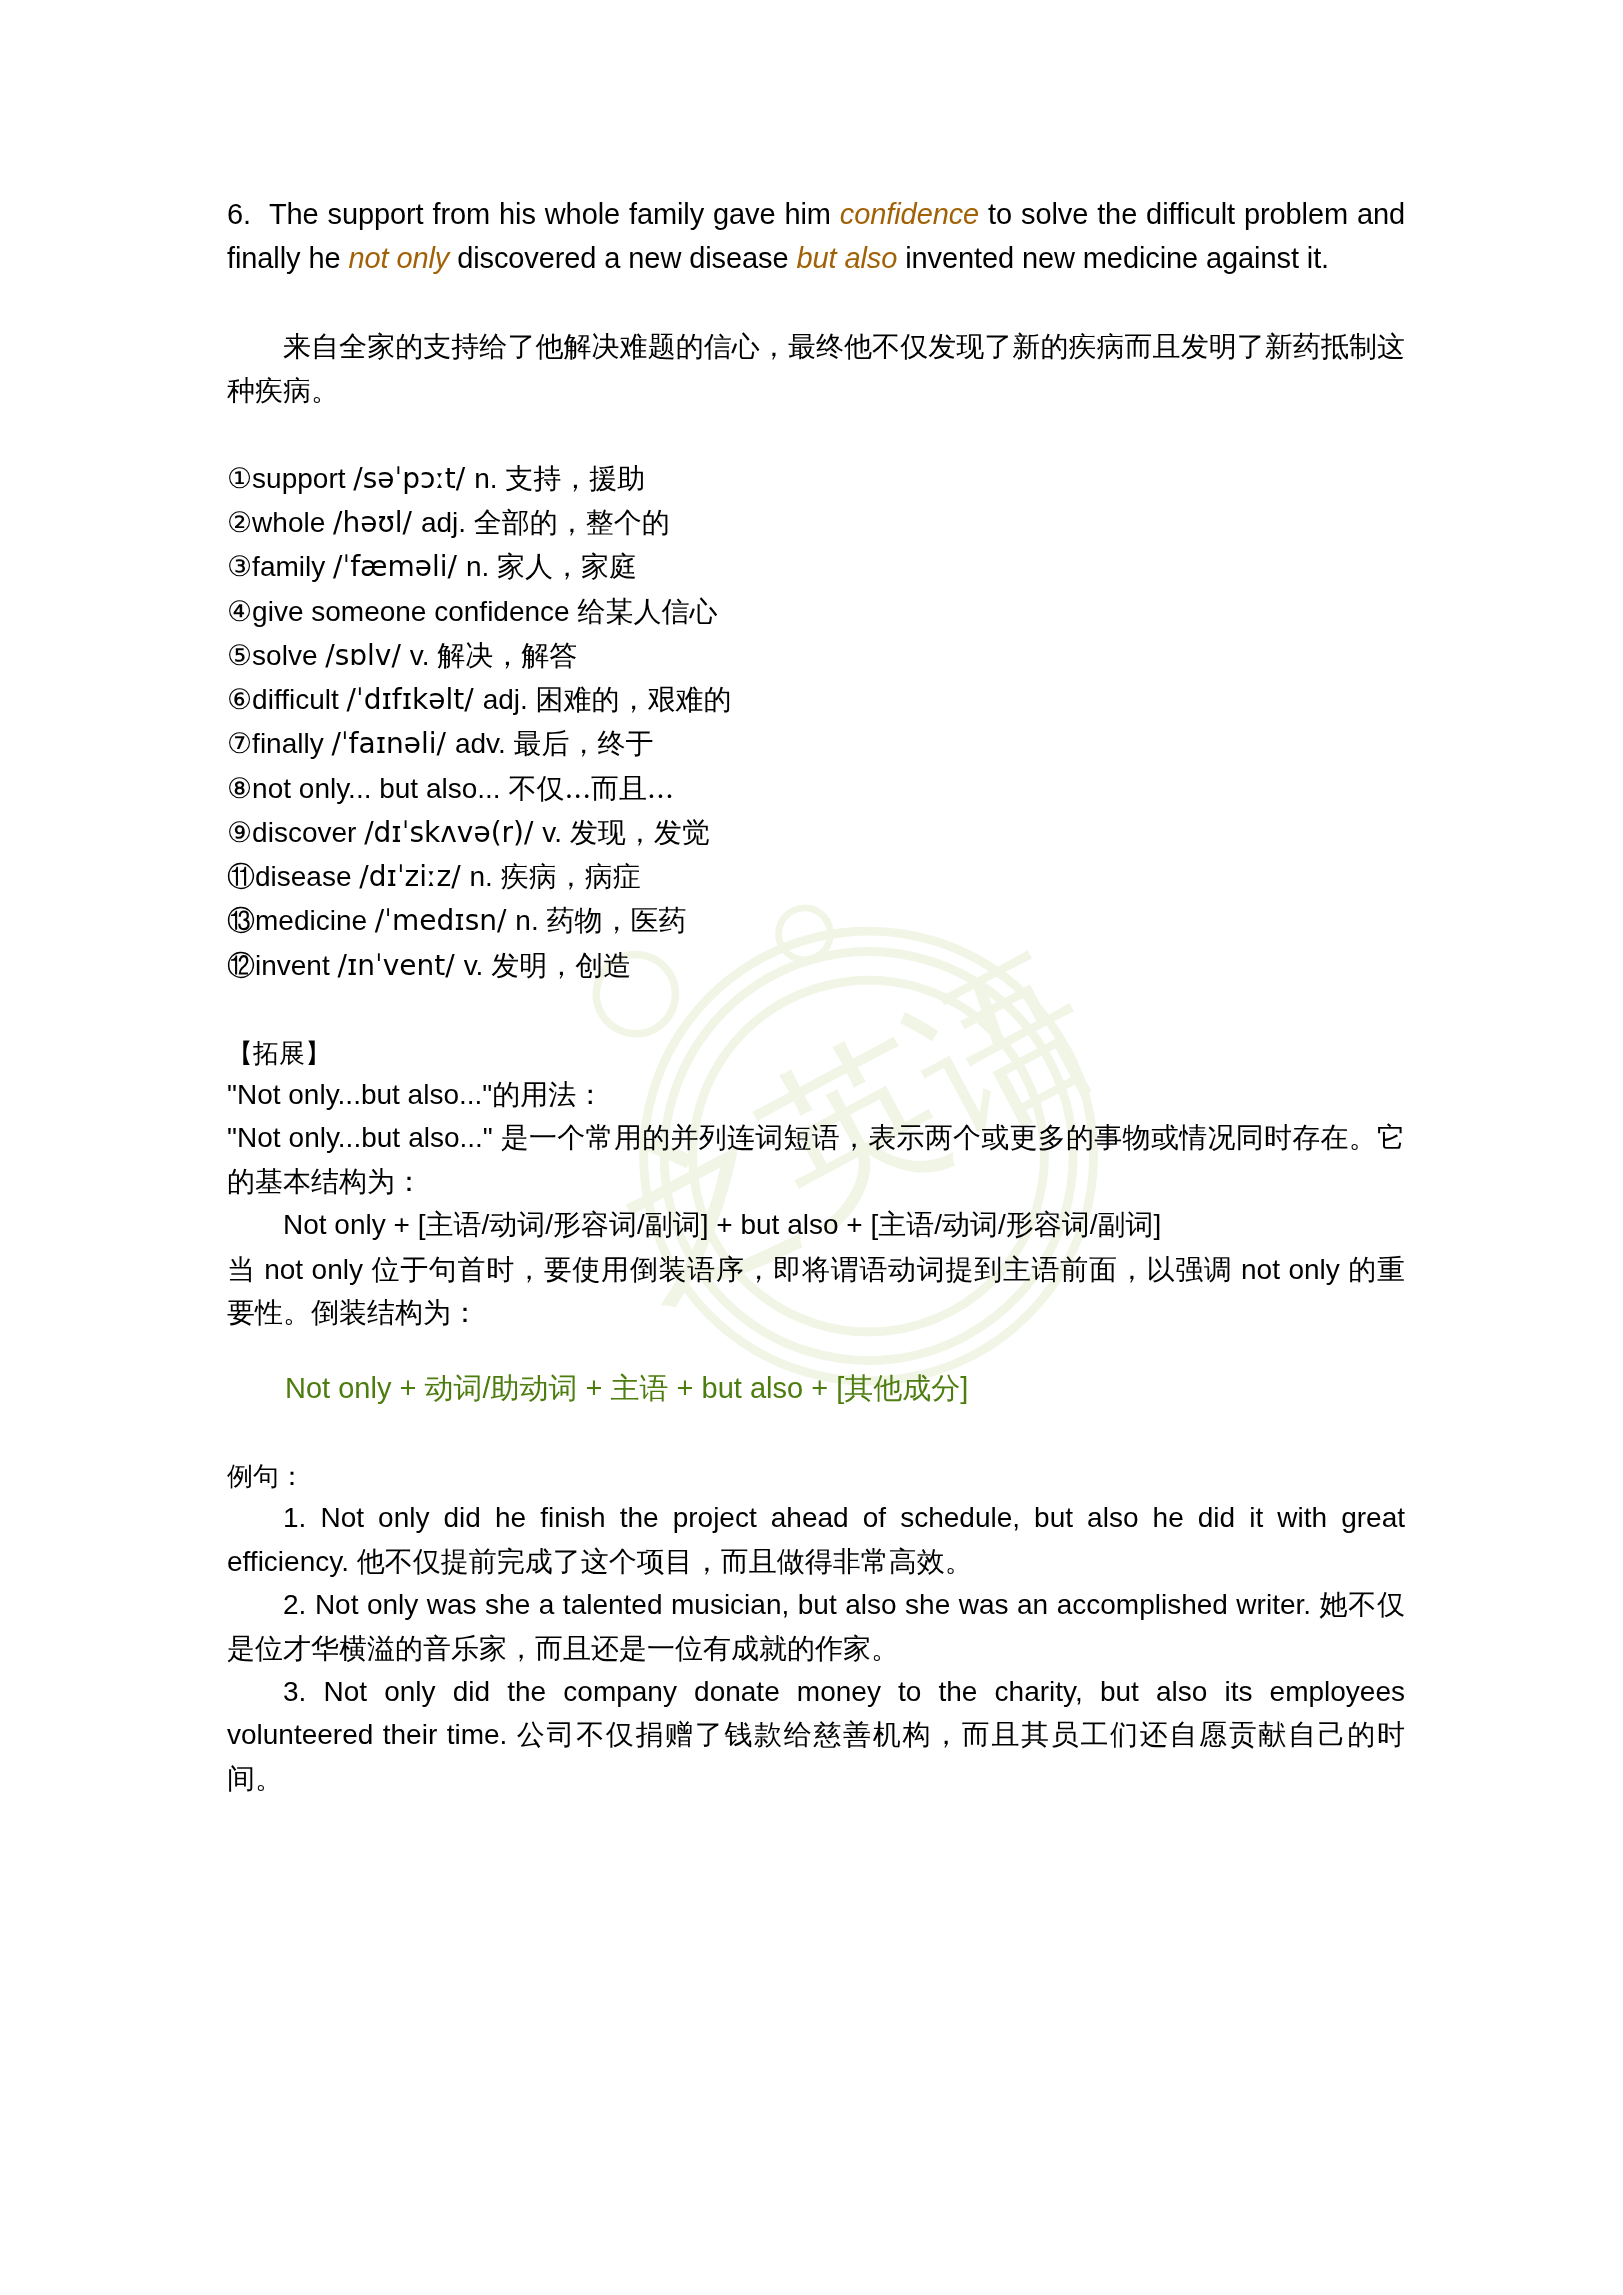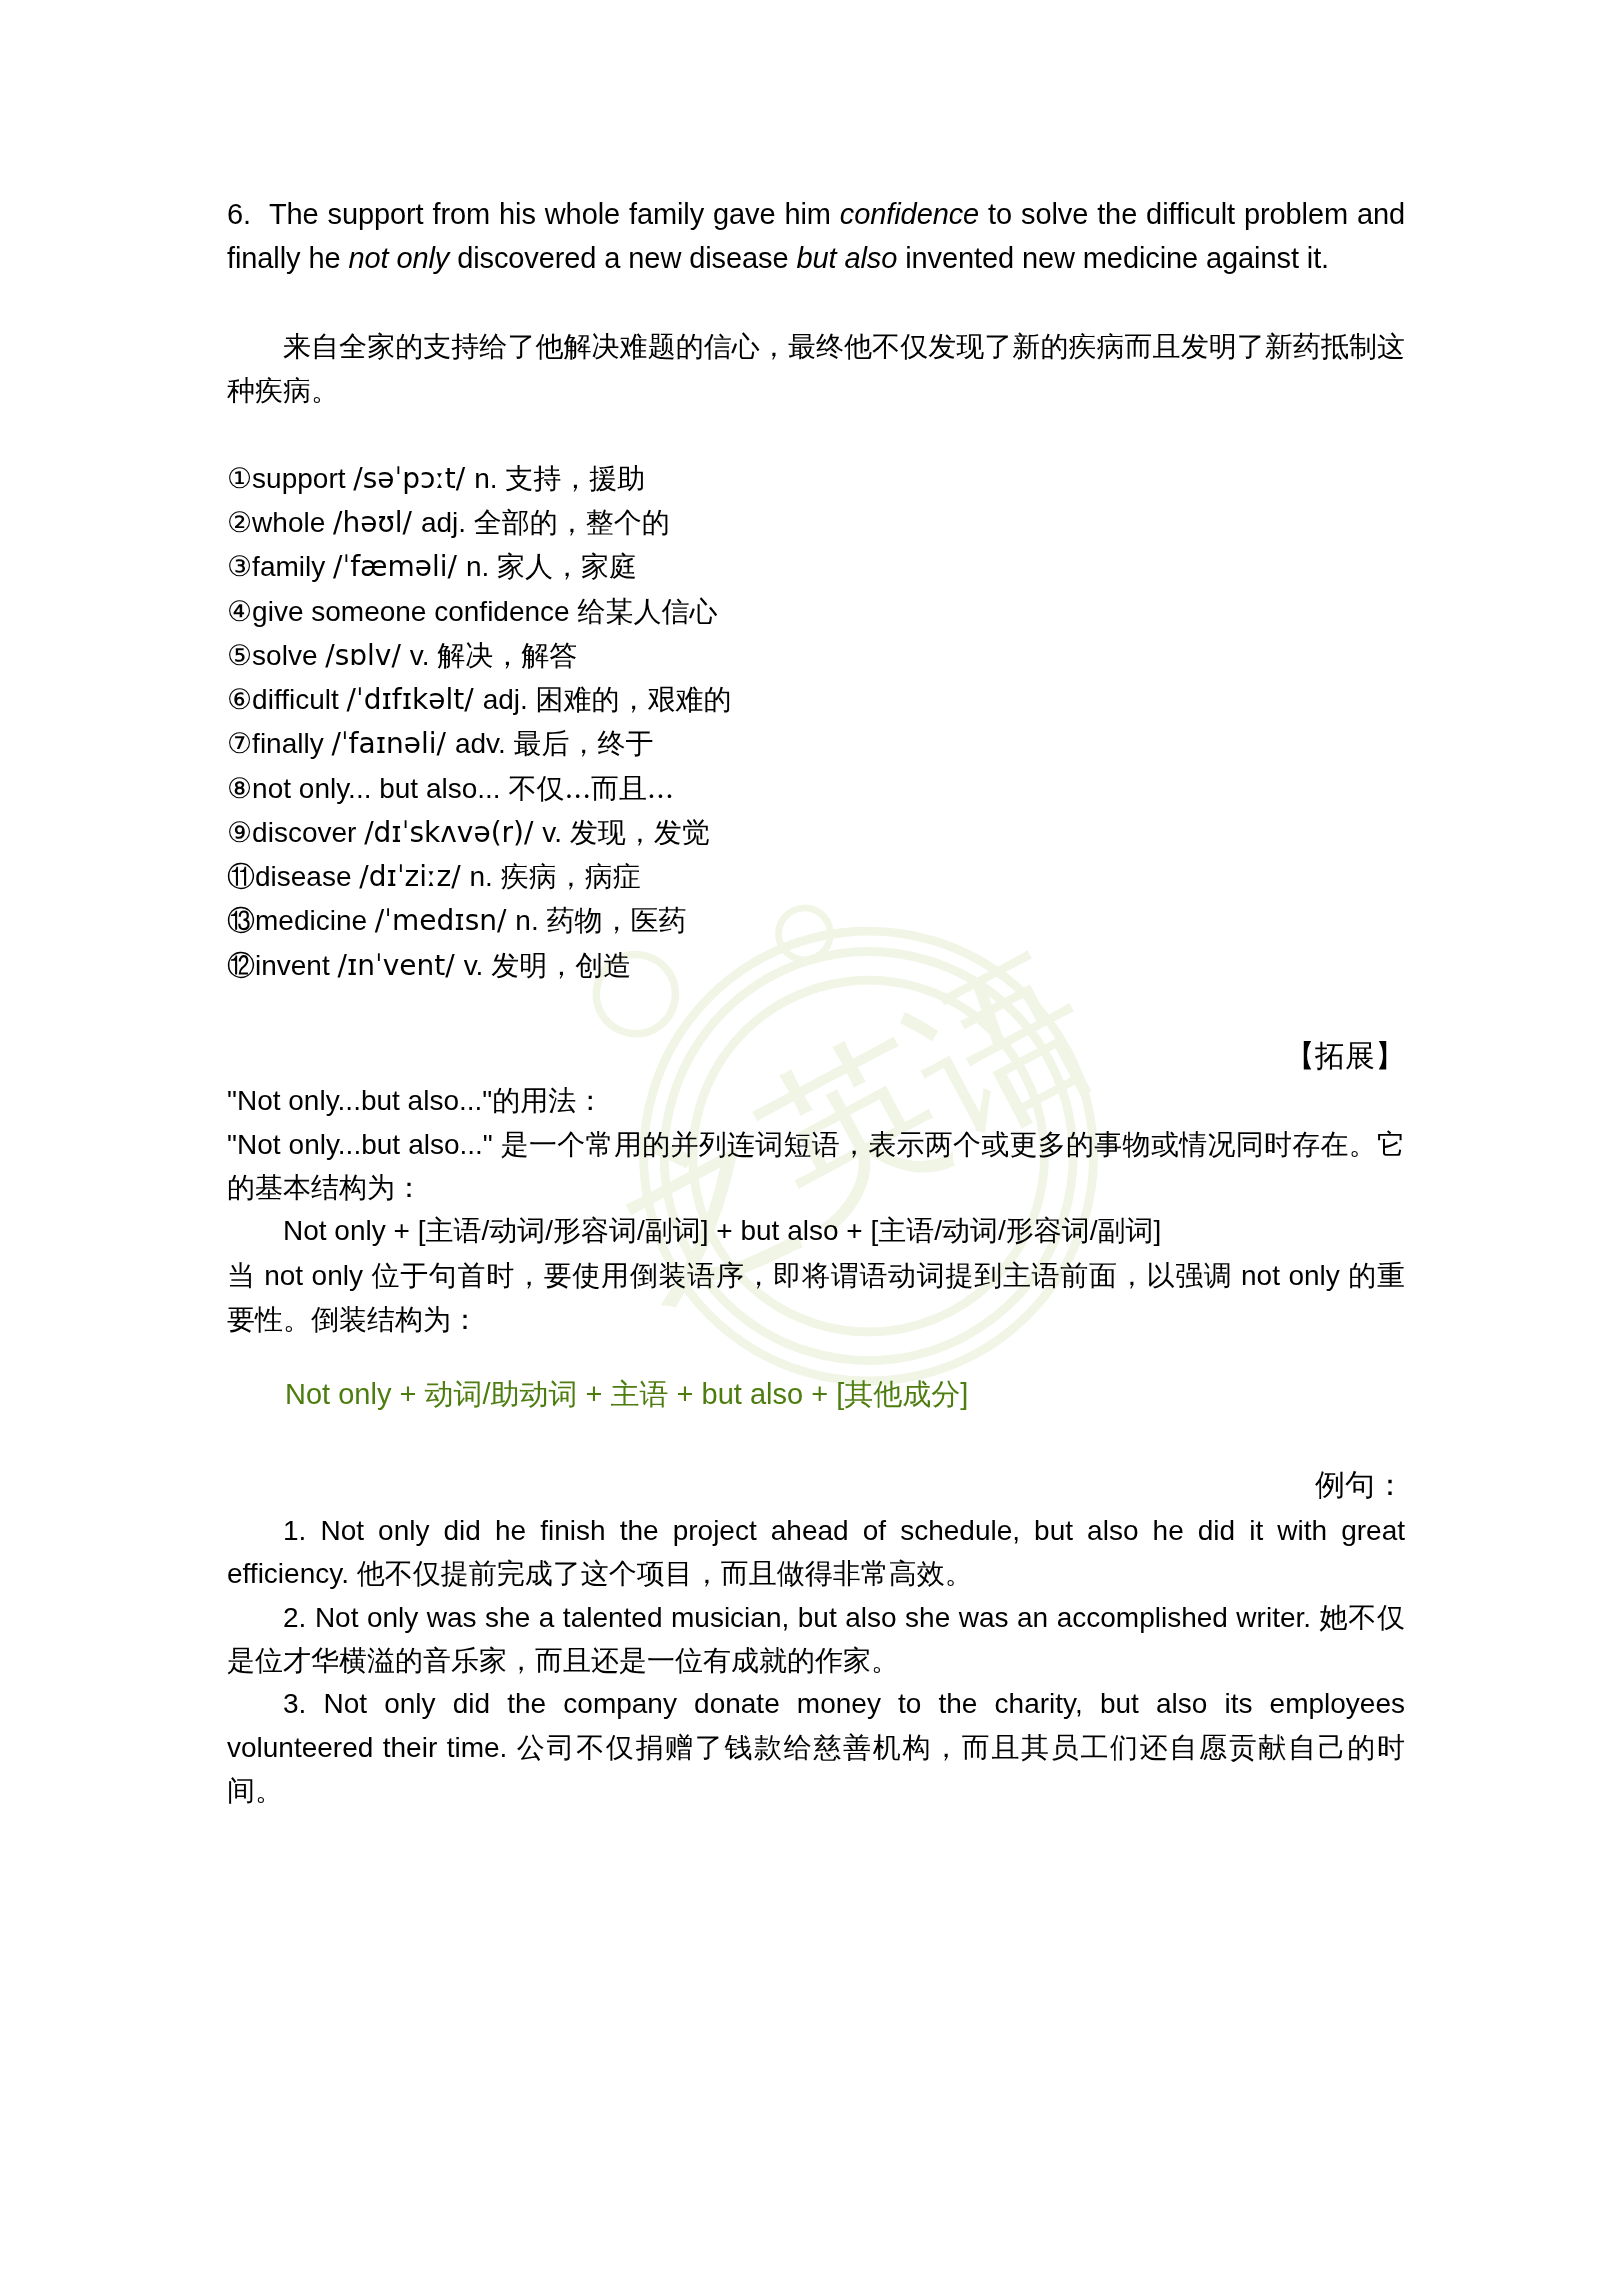--- a/index.html
+++ b/index.html
@@ -46,21 +46,21 @@
   .para {
     font-size: 29px;
     line-height: 1.52;
     text-align: justify;
     text-justify: inter-word;
     margin: 0;
     letter-spacing: -0.1px;
   }
 
   .em-red {
-    color: #000000;
+    color: #a16207;
     font-style: italic;
   }
 
   .zh {
     font-family: "DejaVu Serif", "Liberation Serif", serif;
   }
 
   .gap-lg { height: 45px; }
   .gap-md { height: 30px; }
 
@@ -87,24 +87,23 @@
   }
   .v-num  { font-family: "DejaVu Sans", sans-serif; }
   .v-word { }
   .v-ipa  { font-family: "DejaVu Sans", sans-serif; }
   .v-pos  { }
   .v-cn   { font-family: "DejaVu Serif", "Liberation Serif", serif; }
 
   
   .ext-head {
     font-family: "DejaVu Serif", "Liberation Serif", serif;
-    font-size: 30px;
+    font-size: 26px;
     line-height: 1.55;
     margin: 0;
-    text-align: right;
   }
   .ext-line {
     font-size: 28px;
     line-height: 1.55;
     margin: 0;
     text-align: justify;
   }
   .formula-plain {
     font-size: 28px;
     line-height: 1.6;

